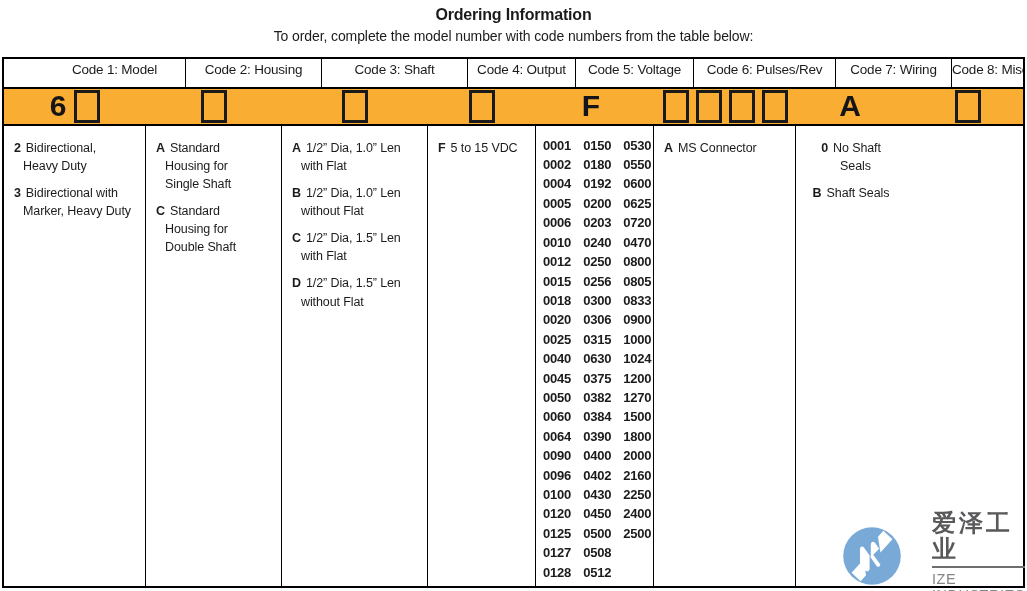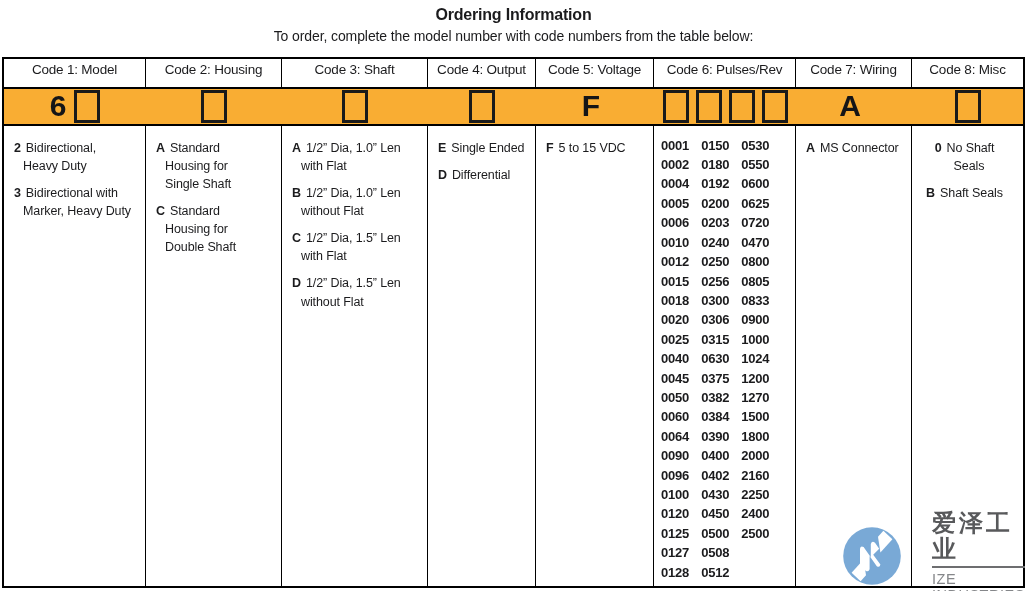--- a/index.html
+++ b/index.html
@@ -8,21 +8,21 @@
 
   .title { text-align: center; font-size: 16px; font-weight: bold; padding-top: 6px; letter-spacing: -0.2px; }
   .subtitle { text-align: center; font-size: 14px; margin-top: 4px; letter-spacing: -0.1px; }
 
   .otable {
     position: absolute; left: 2px; top: 57px; width: 1023px; height: 531px;
     border: 2px solid #000; display: flex; flex-direction: column; background: #fff;
   }
   .grid-row { display: grid; grid-template-columns: 142px 136px 146px 108px 118px 142px 116px 1fr; }
 
-  .header-row { height: 30px; }
+  .header-row { height: 30px; margin-left: 40px; }
   .hcell {
     font-size: 13.5px; text-align: center; line-height: 22px;
     border-right: 1px solid #000; white-space: nowrap; overflow: hidden; letter-spacing: -0.2px;
   }
   .hcell:last-child { border-right: none; }
 
   .model-row { height: 42px; background: #F9AD33; border-top: 2px solid #000; border-bottom: 2px solid #000; }
   .mcell { display: flex; align-items: center; justify-content: center; gap: 8px; }
   .mletter { font-size: 30px; font-weight: bold; line-height: 1; color: #151517; }
   .mletter:empty { display: none; }
@@ -131,24 +131,20 @@
       </div>
     <div class="bcell c2">
         <div class="item"><b>A</b>Standard Housing for Single Shaft</div>
         <div class="item"><b>C</b>Standard Housing for Double Shaft</div>
       </div>
     <div class="bcell c3">
         <div class="item"><b>A</b>1/2” Dia, 1.0” Len with Flat</div>
         <div class="item"><b>B</b>1/2” Dia, 1.0” Len without Flat</div>
         <div class="item"><b>C</b>1/2” Dia, 1.5” Len with Flat</div>
         <div class="item"><b>D</b>1/2” Dia, 1.5” Len without Flat</div>
-      </div>
-    <div class="bcell c4">
-        <div class="item"><b>E</b>Single Ended</div>
-        <div class="item"><b>D</b>Differential</div>
       </div>
     <div class="bcell c5">
         <div class="item"><b>F</b>5 to 15 VDC</div>
       </div>
     <div class="bcell c6">
       <div class="pulses">
           <div class="pcol">
             <span class="pval">0001</span>
             <span class="pval">0002</span>
             <span class="pval">0004</span>

